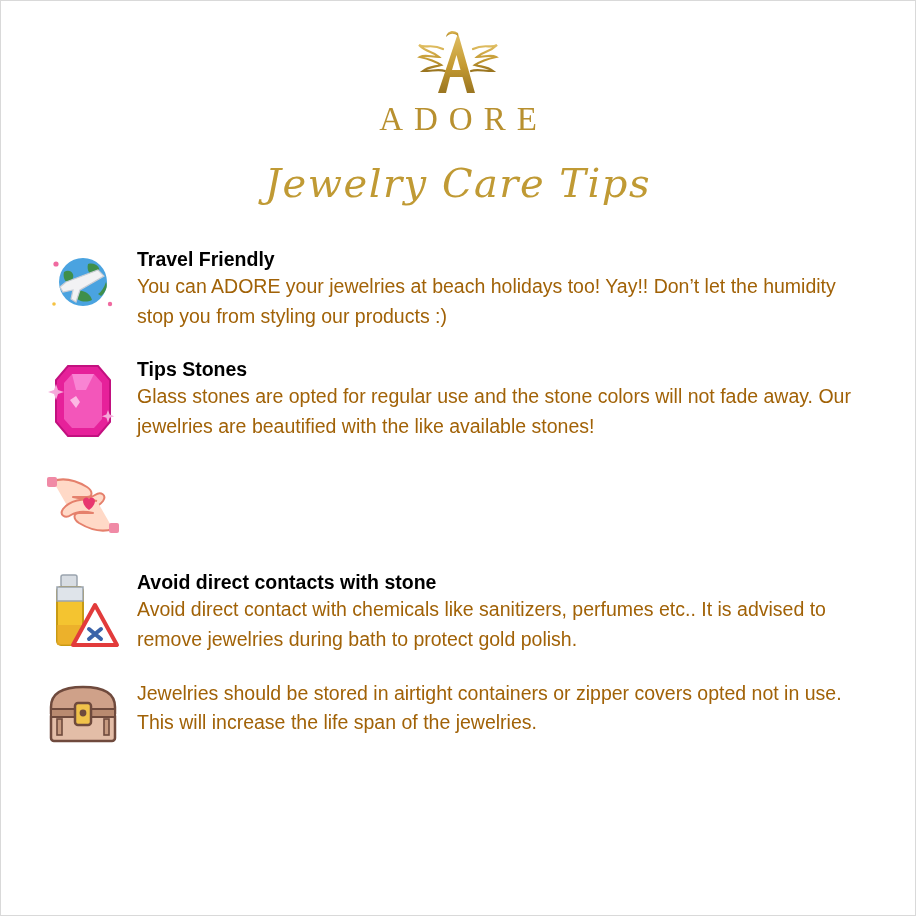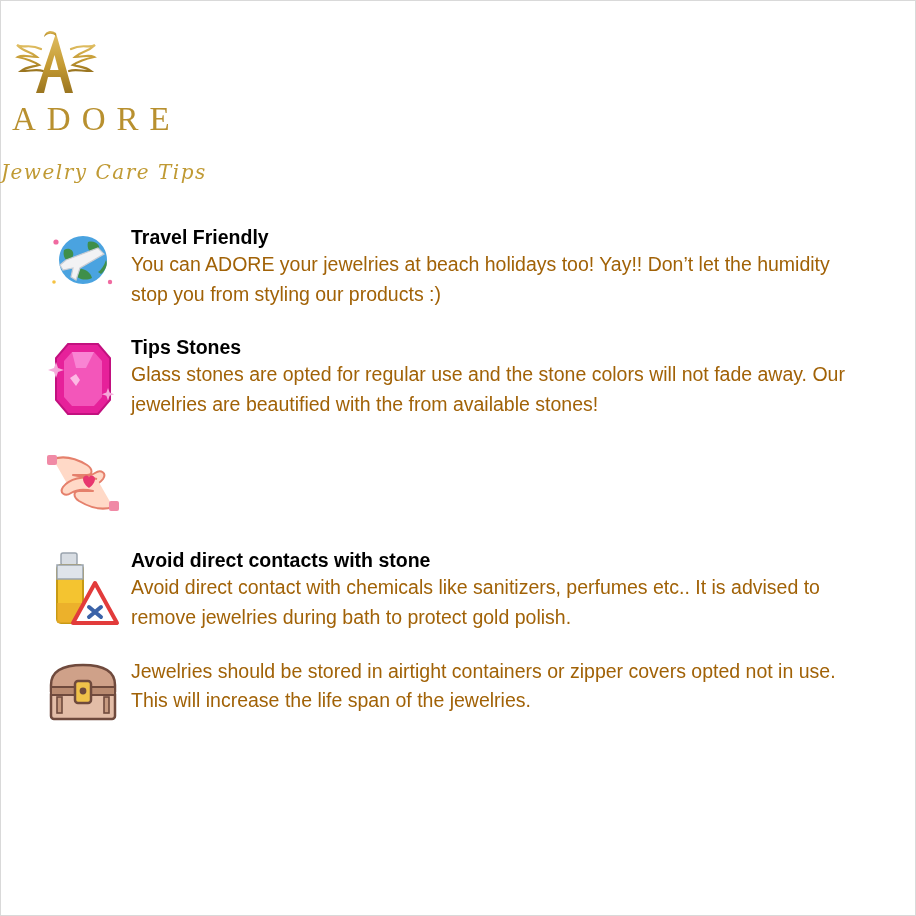--- a/index.html
+++ b/index.html
@@ -21,53 +21,55 @@
     box-sizing: border-box;
     border: 1px solid #d9d9d9;
     background: #ffffff;
   }
 
   
   .header {
     padding-top: 26px;
     display: flex;
     flex-direction: column;
+    align-items: center;
   }
   .brand-mark {
     width: 110px;
     height: 72px;
     position: relative;
   }
   .brand-name {
     margin-top: 2px;
     font-family: "Liberation Serif", serif;
     font-size: 33px;
     letter-spacing: 11px;
     color: #b8902f;
     text-indent: 11px;
     font-weight: 400;
   }
   .subtitle {
     margin-top: 22px;
     font-family: "DejaVu Serif", serif;
     font-style: italic;
-    font-size: 20px;
+    font-size: 40px;
     color: #c09a34;
     letter-spacing: 1.5px;
   }
 
   
   .tips {
     margin-top: 38px;
     padding: 0 44px 0 34px;
   }
   .tip {
     display: flex;
     align-items: flex-start;
     margin-bottom: 22px;
+    gap: 6px;
   }
   .tip-icon {
     flex: 0 0 96px;
     height: 80px;
     display: flex;
     align-items: flex-start;
     justify-content: center;
     padding-top: 2px;
   }
   .tip-body {
@@ -148,21 +150,21 @@
           <polygon points="22,10 52,10 64,24 64,66 52,80 22,80 10,66 10,24" fill="#e6219a" stroke="#c2117f" stroke-width="2"></polygon>
           <polygon points="26,18 48,18 56,27 56,63 48,72 26,72 18,63 18,27" fill="#f45fc0" opacity="0.85"></polygon>
           <polygon points="26,18 48,18 40,34 30,34" fill="#fa8ad6" opacity="0.9"></polygon>
           <path d="M24 44 L30 40 L34 46 L30 52 Z" fill="#ffd2ef" opacity="0.8"></path>
           <path d="M6 28 l2 6 l6 2 l-6 2 l-2 6 l-2 -6 l-6 -2 l6 -2 Z" fill="#f5a9da" transform="translate(4,0)"></path>
           <path d="M62 54 l1.6 4.6 l4.6 1.6 l-4.6 1.6 l-1.6 4.6 l-1.6 -4.6 l-4.6 -1.6 l4.6 -1.6 Z" fill="#f5a9da"></path>
         </svg>
       </div>
       <div class="tip-body">
         <div class="tip-title">Tips Stones</div>
-        <div class="tip-text">Glass stones are opted for regular use and the stone colors will not fade away. Our jewelries are beautified with the from available stones!</div>
+        <div class="tip-text">Glass stones are opted for regular use and the stone colors will not fade away. Our jewelries are beautified with the like available stones!</div>
       </div>
     </div>
 
     <div class="tip">
       <div class="tip-icon">
         <svg width="80" height="80" viewBox="0 0 80 80" xmlns="http://www.w3.org/2000/svg">
           <path d="M10 16 C22 12 34 16 44 22 C50 26 50 32 44 32 L30 32 C38 34 46 34 52 30 C58 26 64 30 60 36 C54 44 40 48 26 44" fill="#ffd9c7" stroke="#e5806c" stroke-width="2" stroke-linejoin="round"></path>
           <path d="M70 64 C58 68 46 64 36 58 C30 54 30 48 36 48 L50 48 C42 46 34 46 28 50 C22 54 16 50 20 44 C26 36 40 32 54 36" fill="#ffd9c7" stroke="#e5806c" stroke-width="2" stroke-linejoin="round"></path>
           <path d="M40 36 C40 32 46 31 46 35 C46 31 52 32 52 36 C52 41 46 45 46 45 C46 45 40 41 40 36 Z" fill="#e8376f"></path>
           <rect x="4" y="12" width="10" height="10" rx="2" fill="#f08aa6"></rect>

